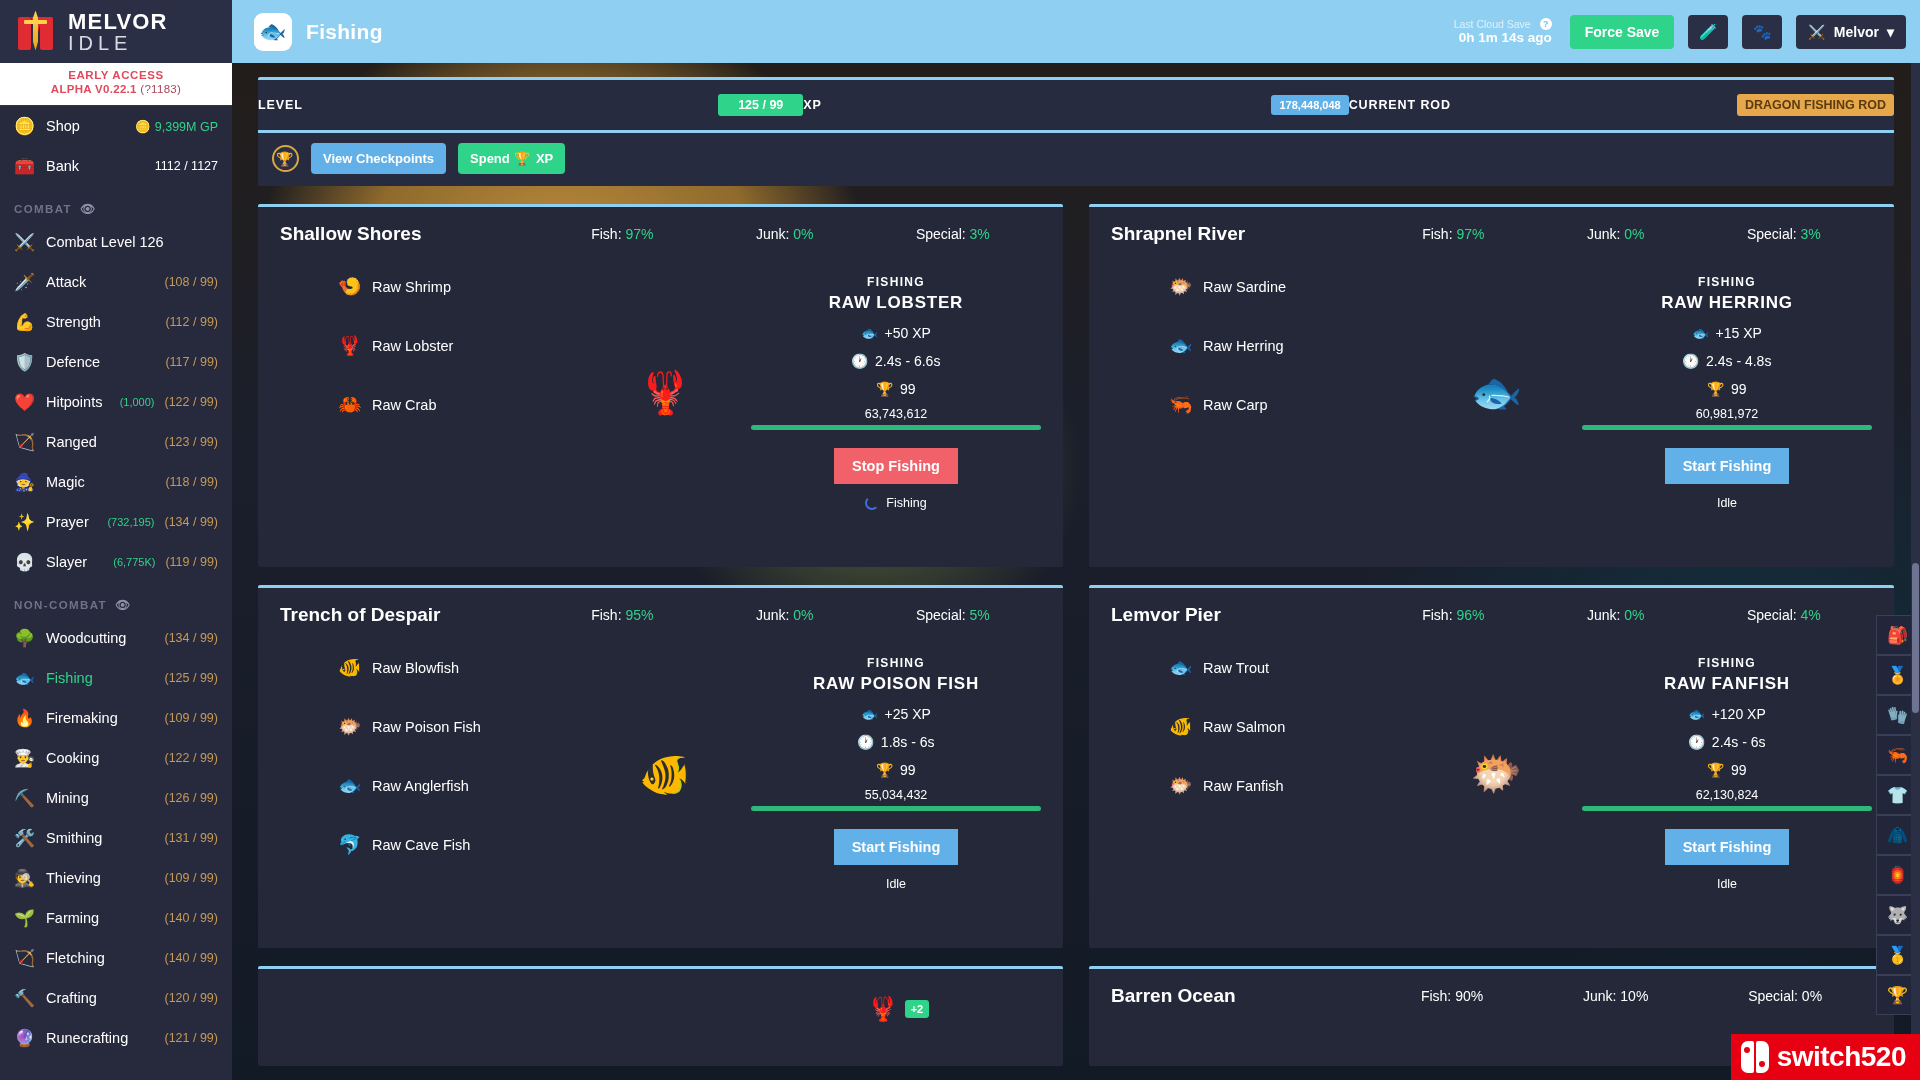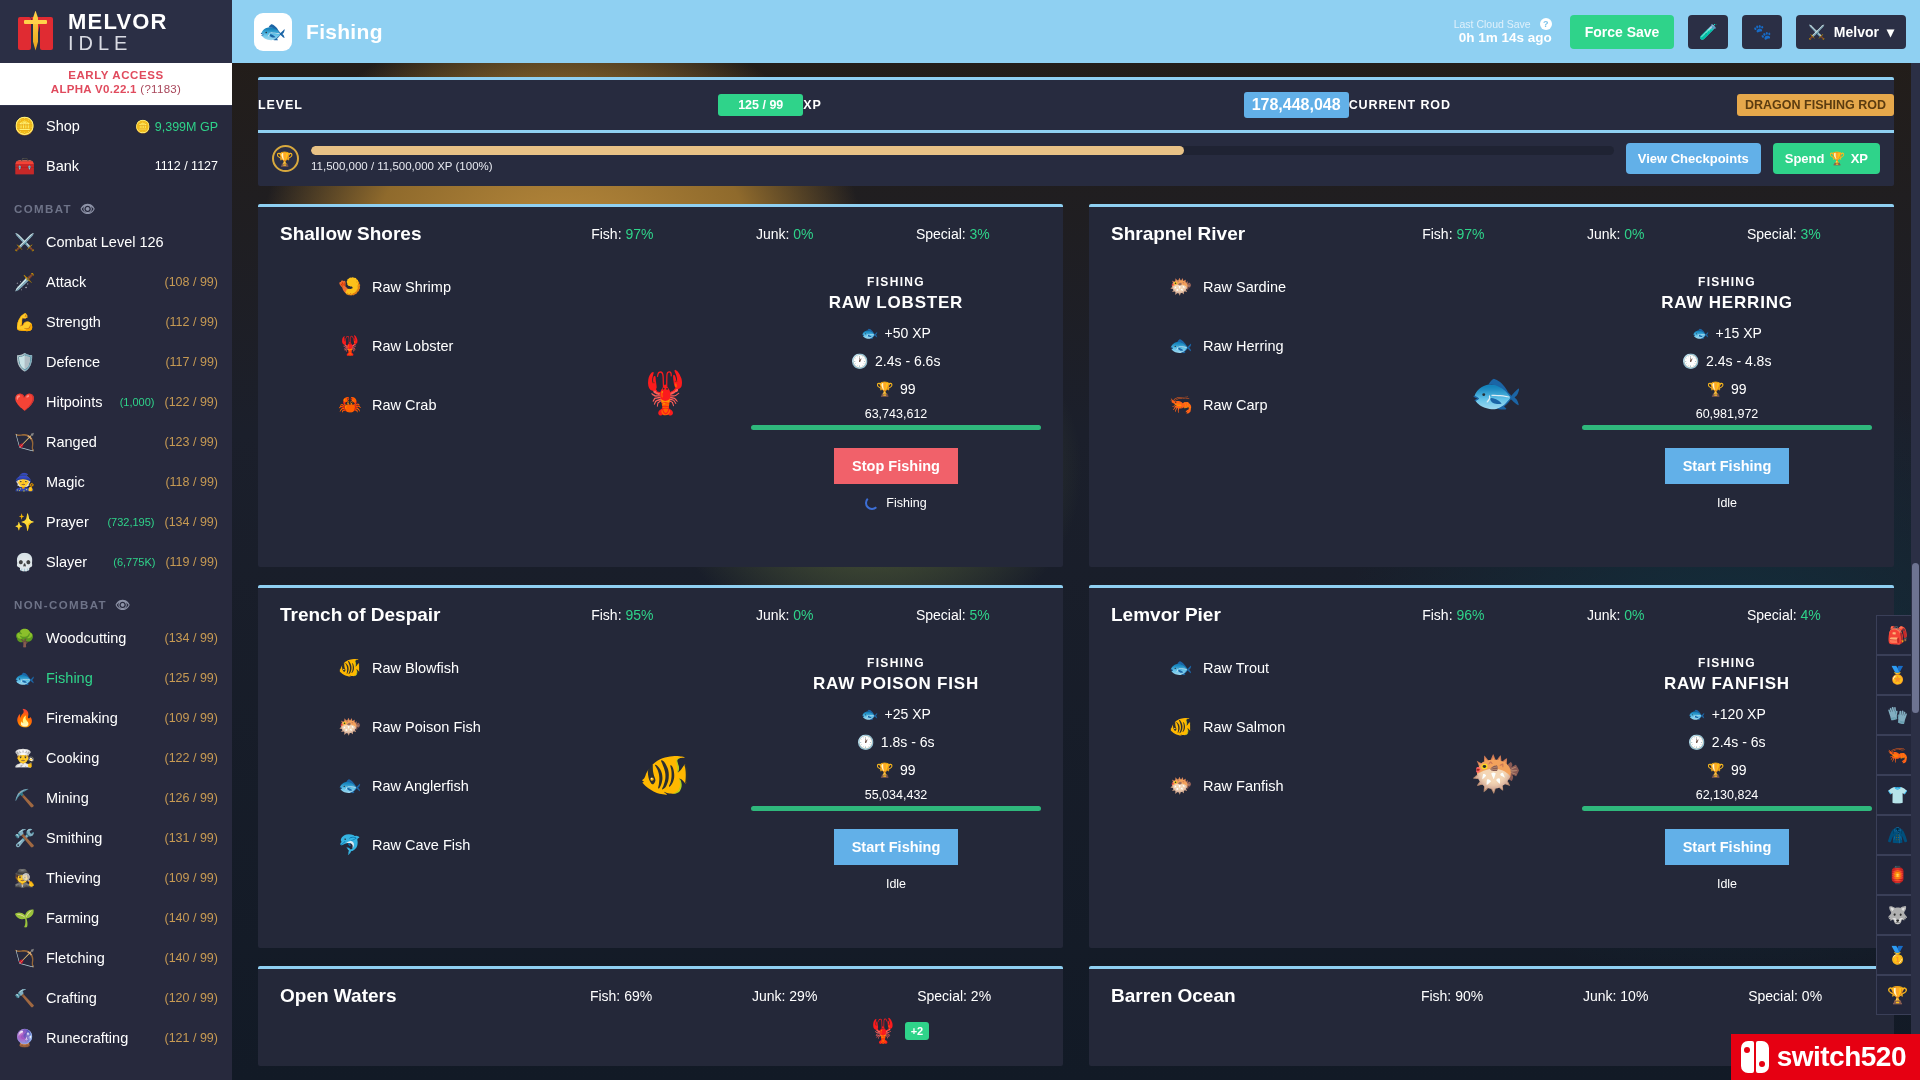--- a/index.html
+++ b/index.html
@@ -142,21 +142,21 @@
     background: #272b3f; border-top: 3px solid #8fd0f2;
     border-radius: 2px; margin-bottom: 18px;
   }
   .lvl-row {
     display: flex; align-items: center; height: 53px;
     border-bottom: 3px solid #8fd0f2;
   }
   .lvl-cell { flex: 1 1 33.33%; display: flex; align-items: center; justify-content: space-between; gap: 9px; }
   .lvl-label { font-size: 12.5px; font-weight: 700; letter-spacing: .9px; color: #fff; }
   .badge-green { background: #2fd38a; color: #fff; font-weight: 700; font-size: 12.5px; padding: 4px 20px; border-radius: 3px; }
-  .badge-blue  { background: #62b0e8; color: #fff; font-weight: 700; font-size: 16px; padding: 4px 8px; border-radius: 3px; }
+  .badge-blue  { background: #62b0e8; color: #fff; font-weight: 700; font-size: 11px; padding: 4px 8px; border-radius: 3px; }
   .badge-orange{ background: #e6a84b; color: #5b3c10; font-weight: 700; font-size: 12.5px; padding: 4px 8px; border-radius: 3px; }
 
   .mastery-row { display: flex; align-items: center; padding: 10px 14px 12px; gap: 12px; }
   .trophy-circle {
     width: 27px; height: 27px; border-radius: 50%; background: #2b2f45;
     border: 2px solid #d8a93e; display: flex; align-items: center; justify-content: center;
     font-size: 14px; flex: 0 0 27px;
   }
   .mastery-mid { flex: 1 1 auto; }
   .mastery-track { height: 9px; background: #1f2333; border-radius: 5px; overflow: hidden; }
@@ -435,26 +435,20 @@
             <span class="lvl-label">XP</span>
             <span class="badge-blue">178,448,048</span>
           </div>
           <div class="lvl-cell">
             <span class="lvl-label">CURRENT ROD</span>
             <span class="badge-orange">DRAGON FISHING ROD</span>
           </div>
         </div>
         <div class="mastery-row">
           <div class="trophy-circle">🏆</div>
-          <div class="mastery-mid">
-            <div class="mastery-track">
-              <div class="mastery-fill" id="mastery-fill" style="width: 67%;"></div>
-            </div>
-            <div class="mastery-caption">11,500,000 / 11,500,000 XP (100%)</div>
-          </div>
           <div class="btn-ckpt">View Checkpoints</div>
           <div class="btn-spend">
             <span>Spend</span>
             <span>🏆</span>
             <span>XP</span>
           </div>
         </div>
       </div>
 
       <div class="areas" id="areas-grid">
@@ -656,26 +650,20 @@
                 <div class="ar-status">
                   <span>Idle</span>
                 </div>
               </div>
             </div>
           </div>
         </div>
 
       <div class="areas" id="areas-bottom" style="margin-top:18px">
           <div class="area-card short">
-            <div class="area-head">
-              <div class="area-name">Open Waters</div>
-              <div class="area-stat"><span>Fish:</span> <span>69%</span></div>
-              <div class="area-stat"><span>Junk:</span> <span>29%</span></div>
-              <div class="area-stat"><span>Special:</span> <span>2%</span></div>
-            </div>
             <div class="special-extra" style="margin-left:auto;width:200px;margin-right:42px;">
               <span style="font-size:24px">🦞</span>
               <span class="plus-badge">+2</span>
             </div>
           </div>
           <div class="area-card short">
             <div class="area-head">
               <div class="area-name">Barren Ocean</div>
               <div class="area-stat"><span>Fish:</span> <span>90%</span></div>
               <div class="area-stat"><span>Junk:</span> <span>10%</span></div>

